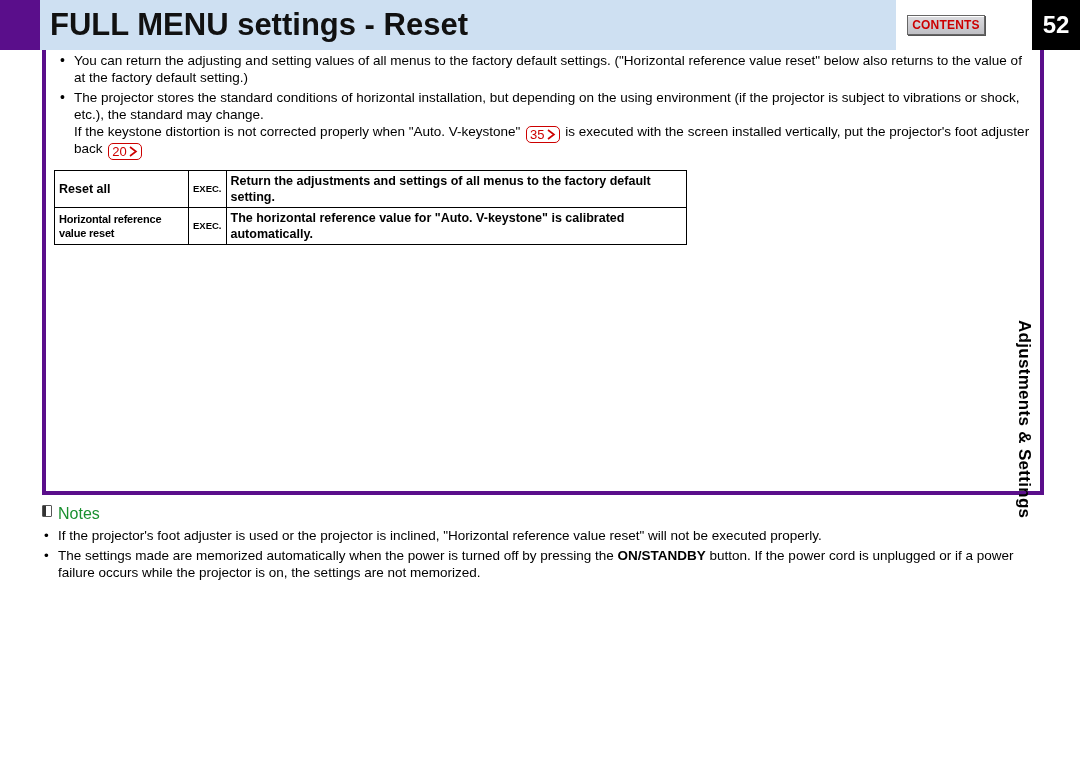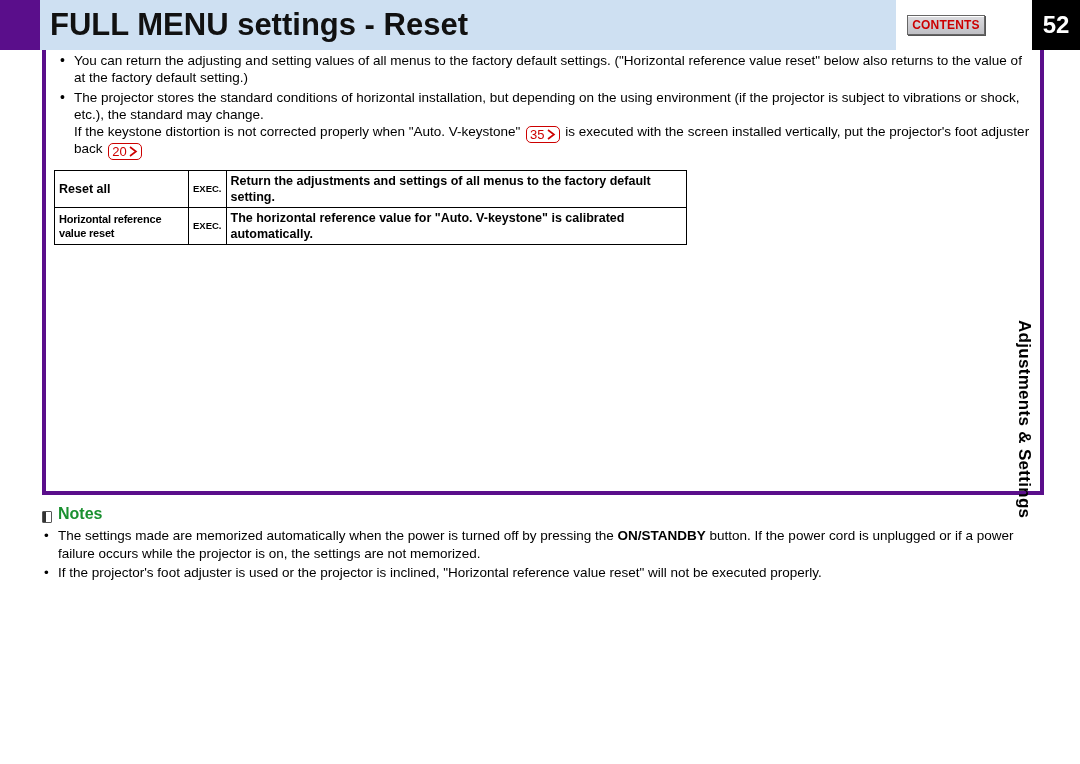--- a/index.html
+++ b/index.html
@@ -143,25 +143,24 @@
     .tbl .c2 { width: 34px; font-size: 9.5px; text-align:center;}
     .tbl .c3 { width: 460px; }
     .small-font { font-size: 11px; letter-spacing: -0.2px; }
     .notes-section {
       margin-left: 42px;
       margin-top: 10px;
       width: 1000px;
     }
     .notes-heading {
       display: flex;
-      align-items: flex-end;
+      align-items: flex-start;
       color: #1a9030;
       font-size: 16px;
       margin-bottom: 4px;
-      font-weight: bold;
     }
     .notes-heading .note-icon {
       width: 10px;
       height: 12px;
       border: 1px solid #555;
       background: linear-gradient(90deg,#333 0 35%, #fff 35% 100%);
       margin-right: 6px;
       border-radius: 1px;
     }
     ul.notes-list {
@@ -247,19 +246,19 @@
 
 <div class="side-tab">Adjustments &amp; Settings</div>
 
 <div class="notes-section">
   <div class="notes-heading">
     <span class="note-icon"></span>
     <span>Notes</span>
   </div>
   <ul class="notes-list">
     <li>
-      <span>The settings made are memorized automatically when the power is turned off by pressing the </span><span class="bold">ON/STANDBY</span><span> button. If the power cord is unplugged or if a power failure occurs while the projector is on, the settings are not memorized.</span>
+      <span>If the projector's foot adjuster is used or the projector is inclined, "Horizontal reference value reset" will not be executed properly.</span>
     </li>
     <li>
-      <span>If the projector's foot adjuster is used or the projector is inclined, "Horizontal reference value reset" will not be executed properly.</span>
+      <span>The settings made are memorized automatically when the power is turned off by pressing the </span><span class="bold">ON/STANDBY</span><span> button. If the power cord is unplugged or if a power failure occurs while the projector is on, the settings are not memorized.</span>
     </li>
   </ul>
 </div>
 
 </body></html>

